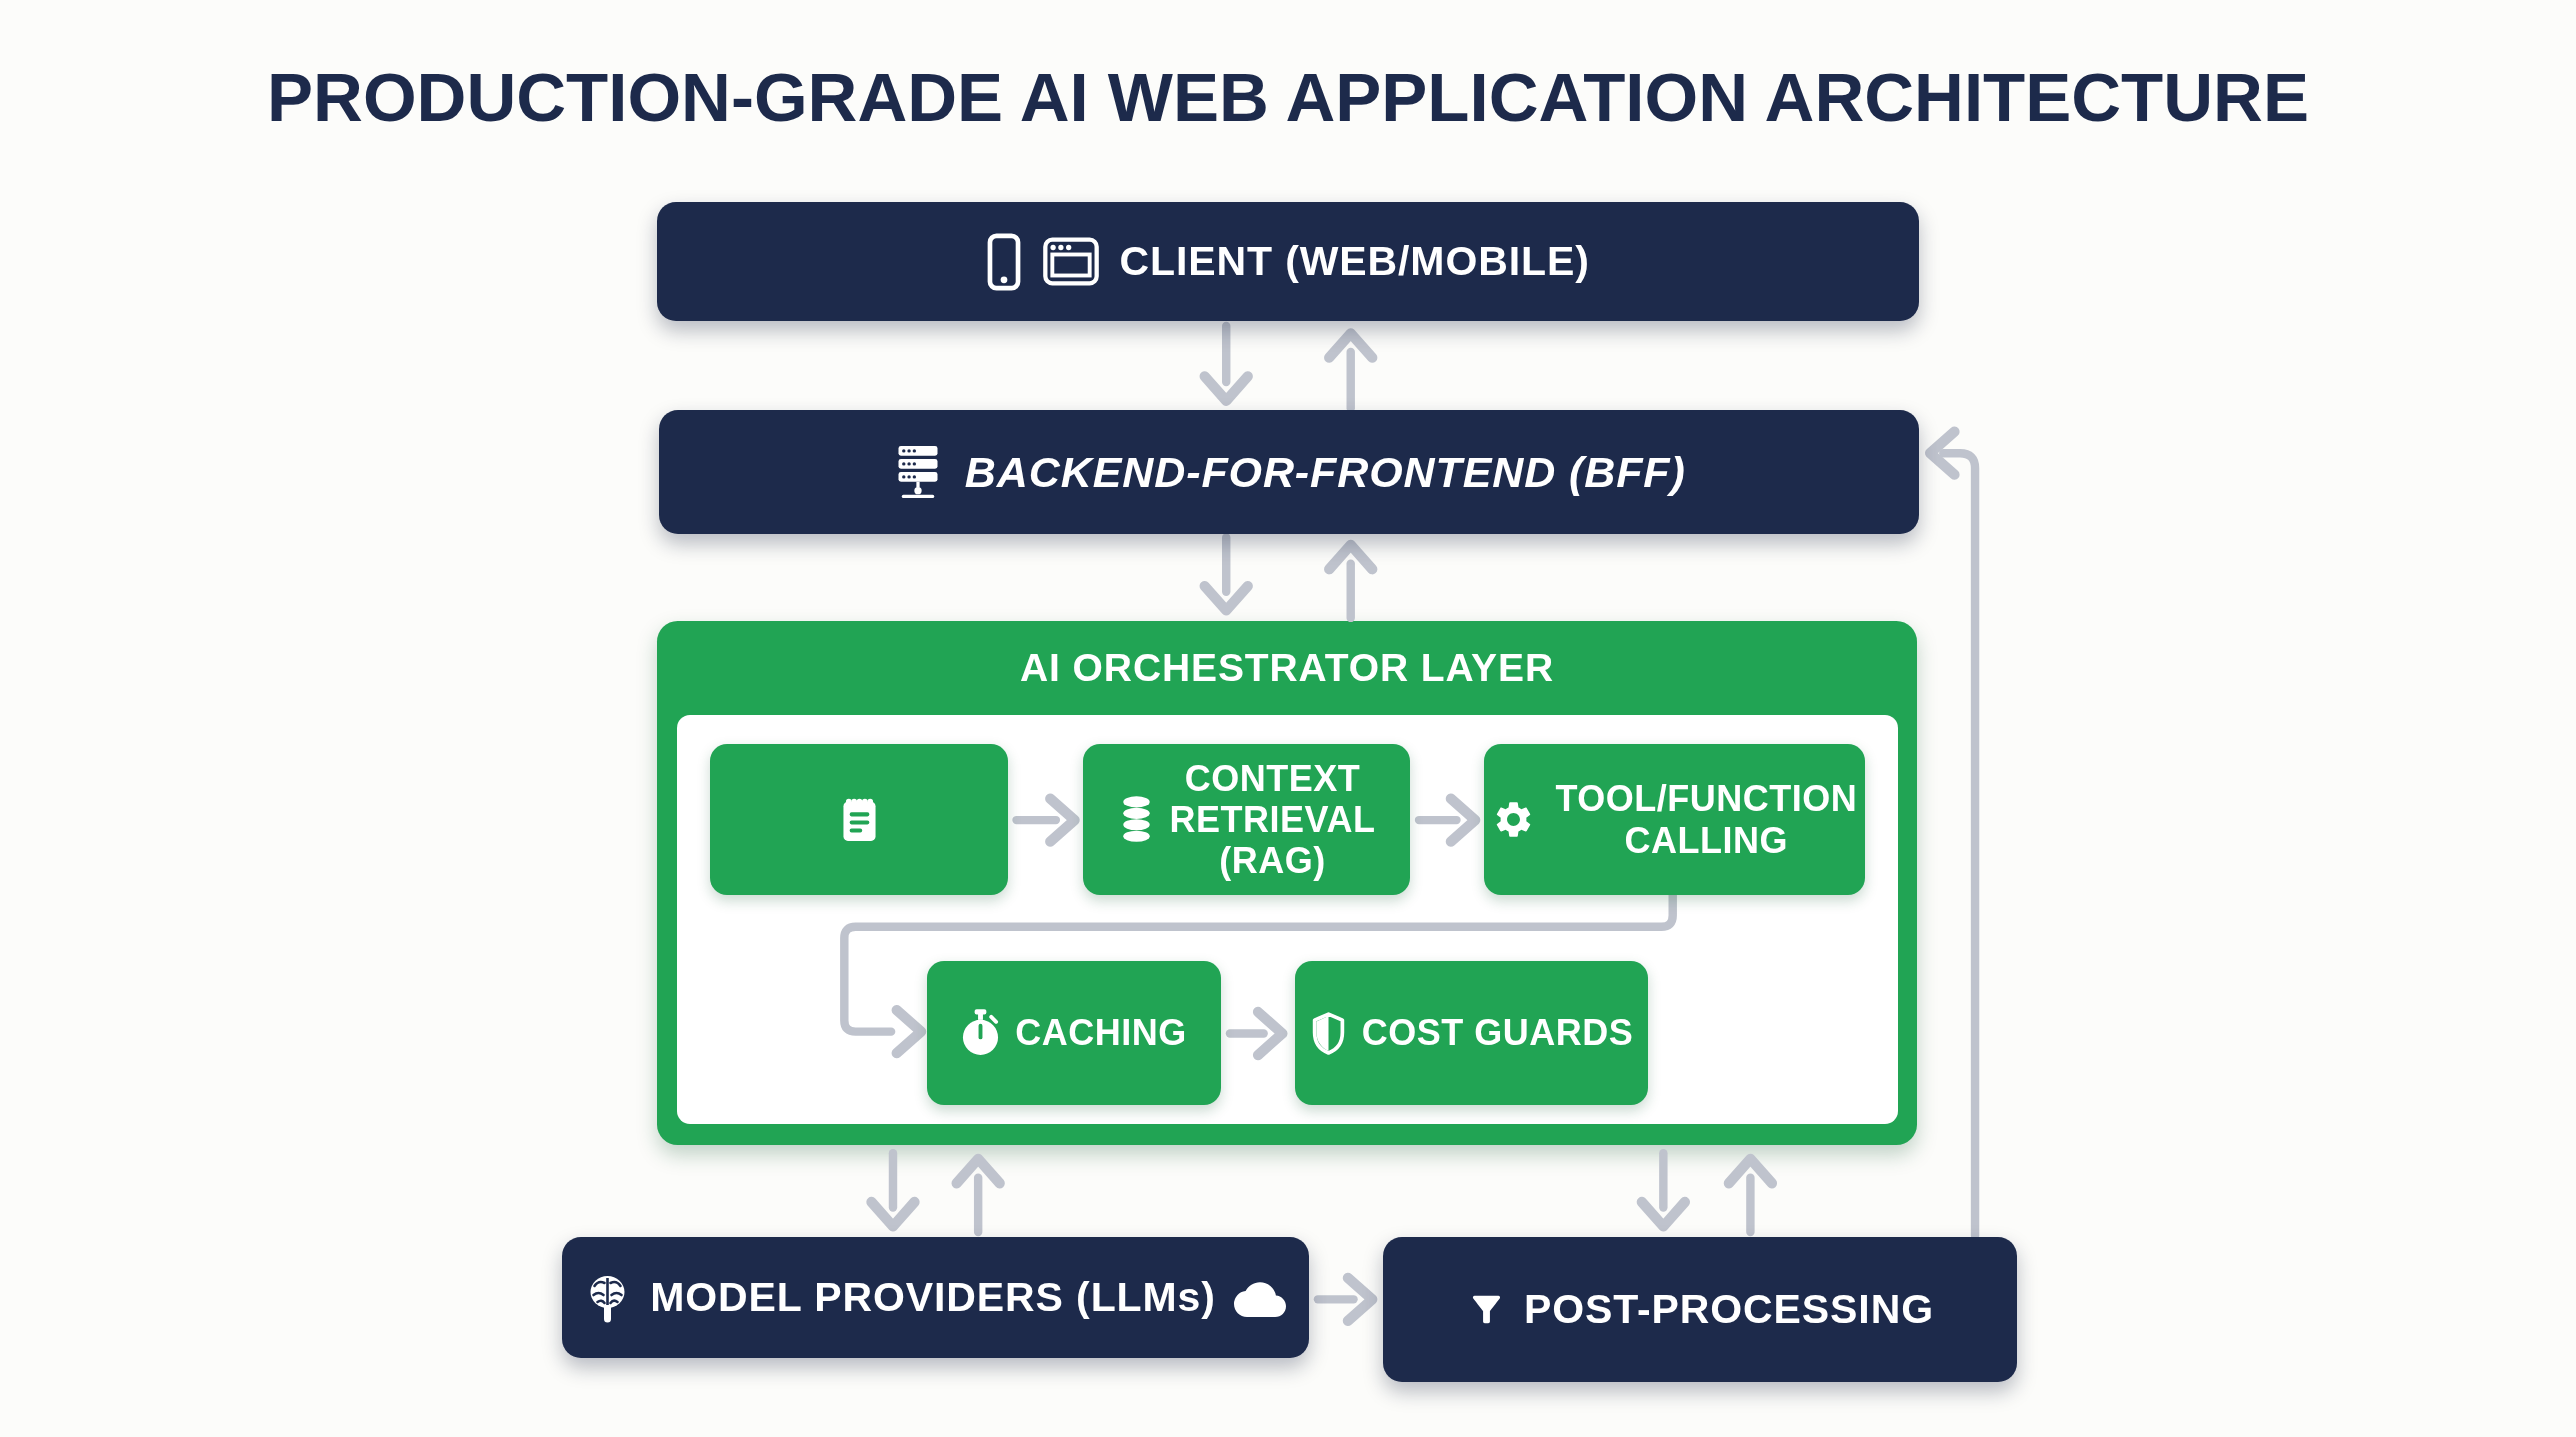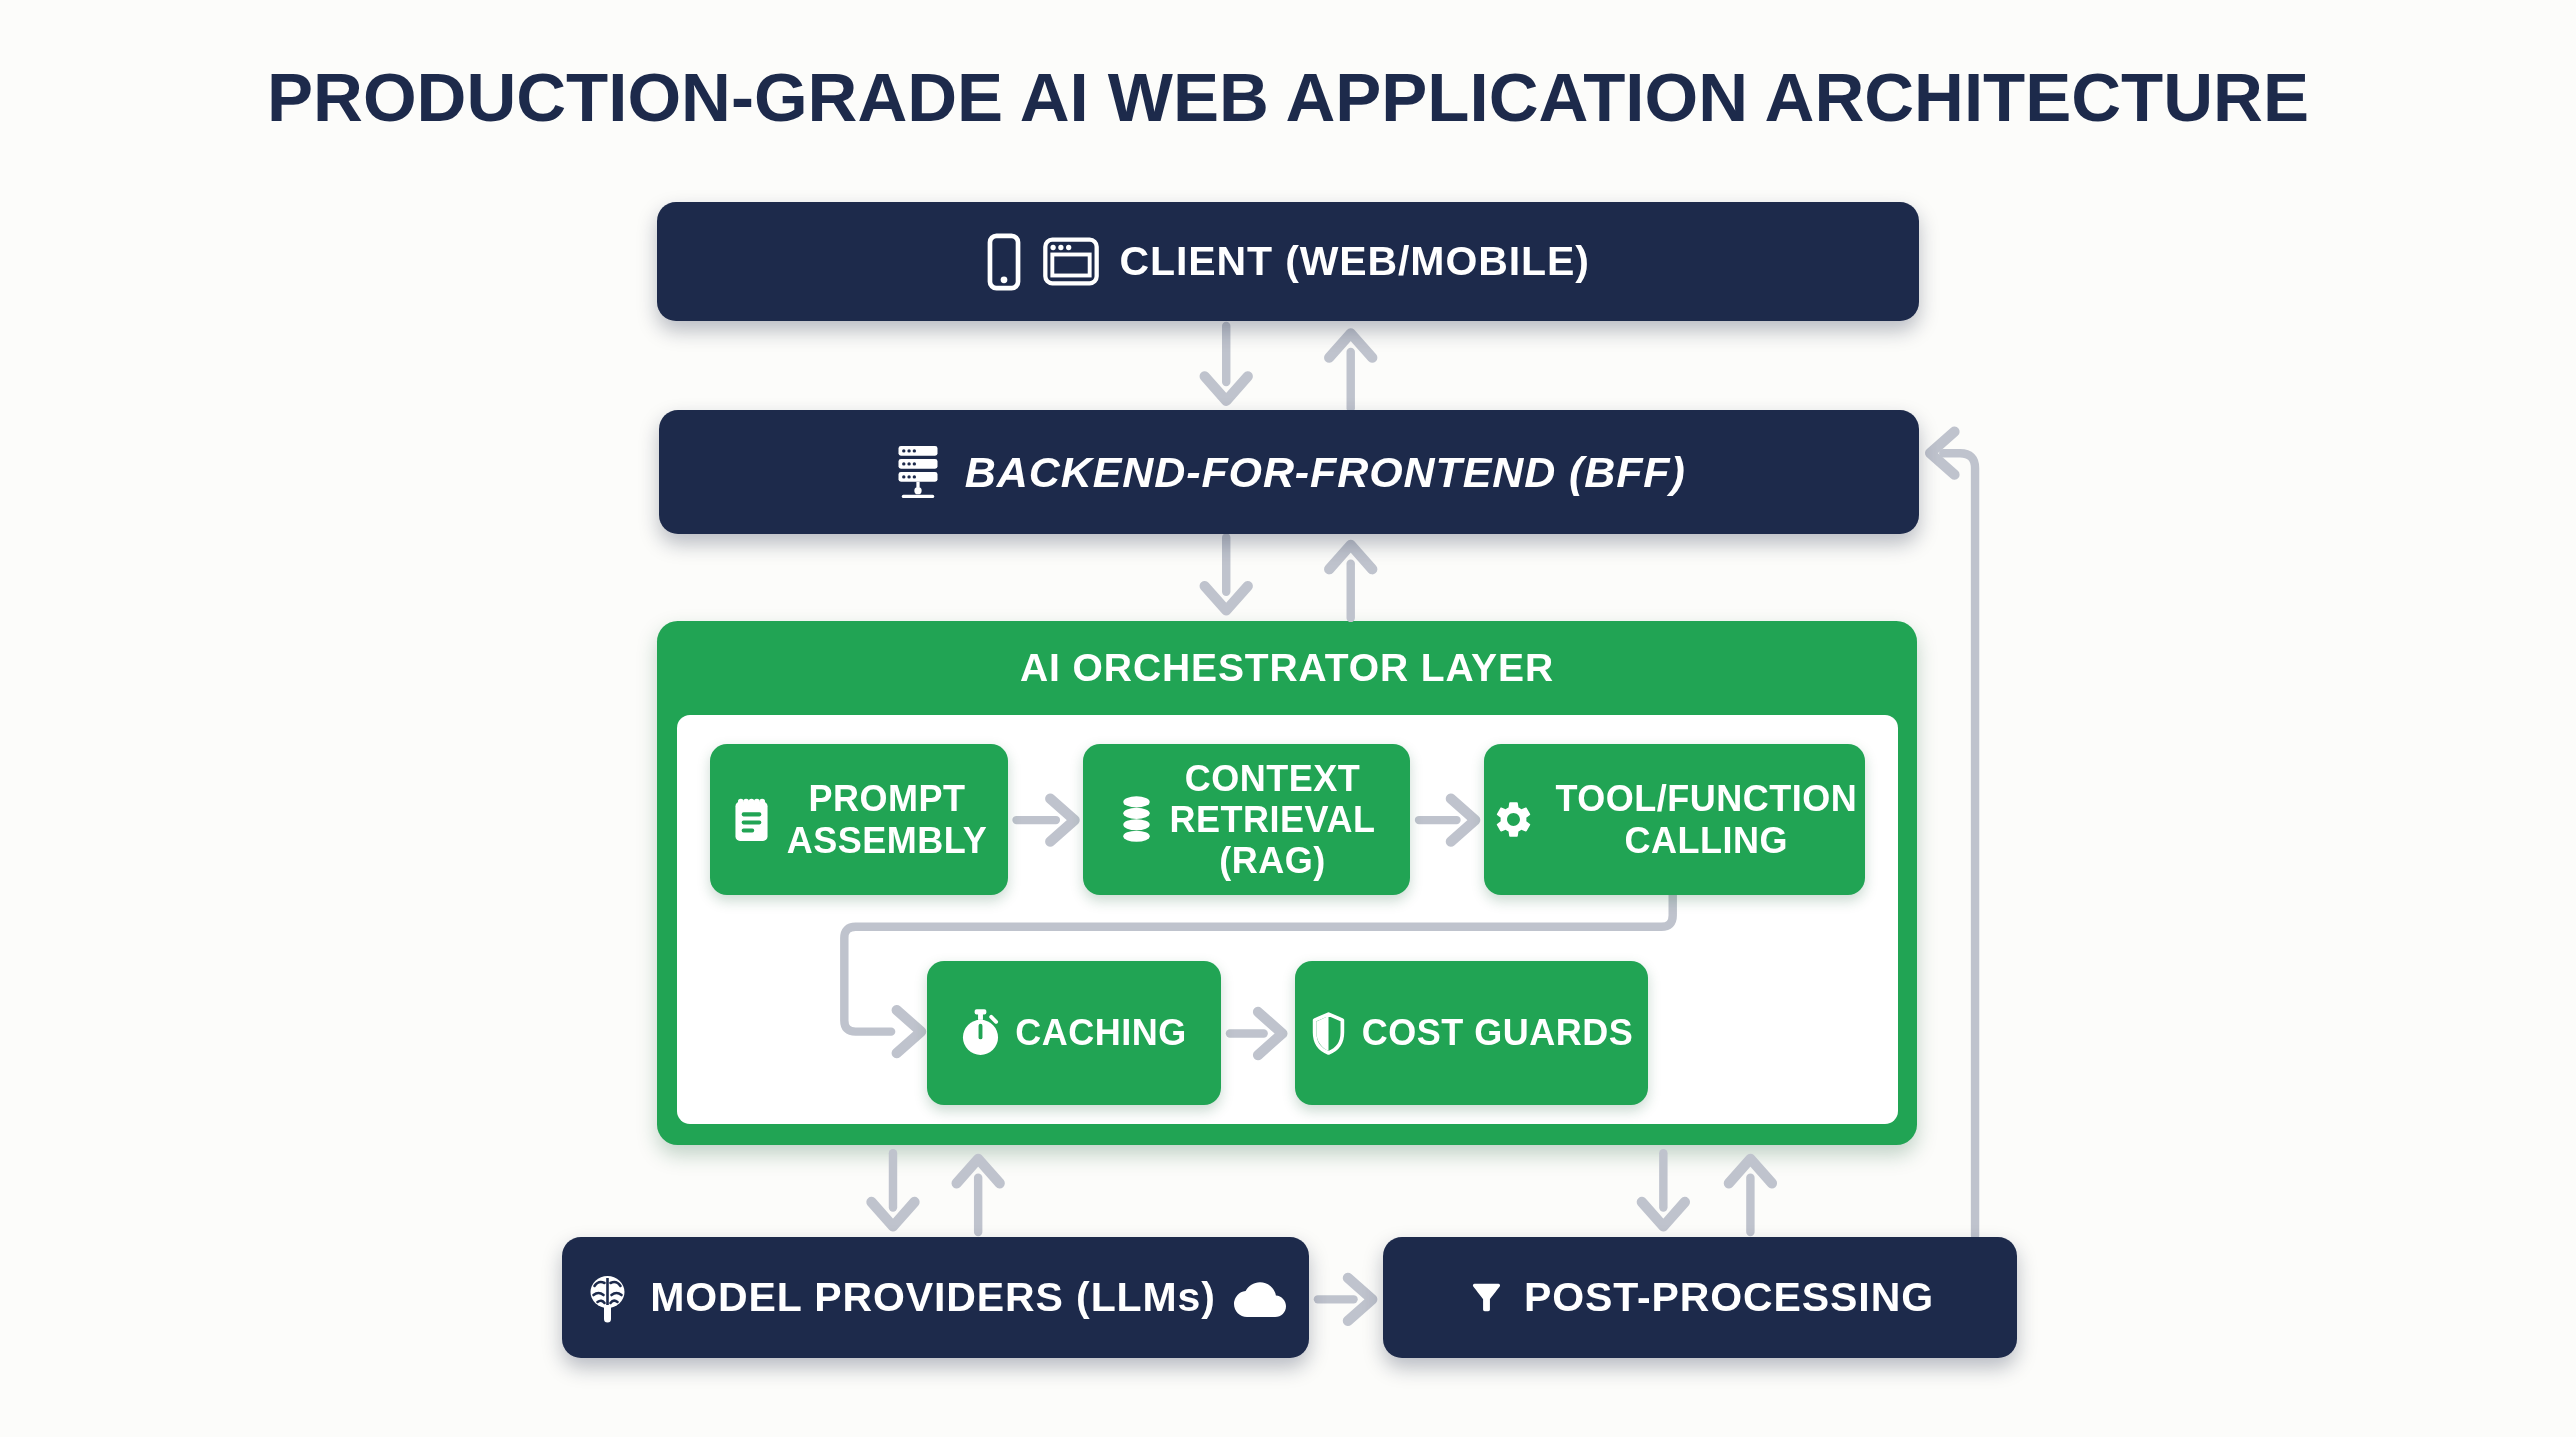--- a/index.html
+++ b/index.html
@@ -178,24 +178,20 @@
         <circle cx="11" cy="7" r="3.2" fill="#fff"></circle>
           <circle cx="17" cy="7" r="3.2" fill="#fff"></circle>
         <circle cx="23" cy="7" r="3.2" fill="#fff"></circle>
           <circle cx="29" cy="7" r="3.2" fill="#fff"></circle>
           <circle cx="35" cy="7" r="3.2" fill="#fff"></circle>
         <rect x="5" y="7" width="36" height="44" rx="5" fill="#fff"></rect>
         <rect x="12" y="19" width="22" height="4.5" rx="2" fill="#21a454"></rect>
         <rect x="12" y="28" width="22" height="4.5" rx="2" fill="#21a454"></rect>
         <rect x="12" y="37" width="14" height="4.5" rx="2" fill="#21a454"></rect>
       </svg>
-      <span class="lbl-md stack">
-        <span>PROMPT</span>
-        <span>ASSEMBLY</span>
-      </span>
     </div>
   </div>
 
   <div class="box greensm" style="left:1083px;top:744px;width:327px;height:151px;">
     <div class="hgap" style="gap:15px;">
       <svg class="icon" width="37" height="51" viewBox="0 0 42 56">
         <ellipse cx="21" cy="8" rx="15" ry="6.3" fill="#fff"></ellipse>
         <ellipse cx="21" cy="21" rx="15" ry="6.3" fill="#fff"></ellipse>
         <ellipse cx="21" cy="34" rx="15" ry="6.3" fill="#fff"></ellipse>
         <ellipse cx="21" cy="47" rx="15" ry="6.3" fill="#fff"></ellipse>
@@ -256,21 +252,21 @@
         <path d="M13 30 Q17 27 20 31" stroke="#1d2a4b" stroke-width="2.6" fill="none" stroke-linecap="round"></path>
         <path d="M26 31 Q29 27 33 30" stroke="#1d2a4b" stroke-width="2.6" fill="none" stroke-linecap="round"></path>
       </svg>
       <span class="lbl-lg">MODEL PROVIDERS (LLMs)</span>
       <svg class="icon" width="54" height="39" viewBox="0 0 24 18">
         <path fill="#fff" d="M19.35 8.04A7.49 7.49 0 0 0 12 2C9.11 2 6.6 3.64 5.35 6.04A5.994 5.994 0 0 0 0 12c0 3.31 2.69 6 6 6h13c2.76 0 5-2.24 5-5 0-2.64-2.05-4.78-4.65-4.96z"></path>
       </svg>
     </div>
   </div>
 
-  <div class="box navy z4" style="left:1383px;top:1237px;width:634px;height:121px;">
+  <div class="box navy z4" style="left:1383px;top:1237px;width:634px;height:145px;">
     <div class="hgap" style="gap:17px;">
       <svg class="icon" width="41" height="45" viewBox="0 0 24 24">
         <path fill="#fff" d="M4.25 5.61C6.27 8.2 10 13 10 13v6c0 .55.45 1 1 1h2c.55 0 1-.45 1-1v-6s3.72-4.8 5.74-7.39C20.25 4.95 19.78 4 18.95 4H5.04c-.83 0-1.3.95-.79 1.61z"></path>
       </svg>
       <span class="lbl-lg">POST-PROCESSING</span>
     </div>
   </div>
 
 </div>
 

